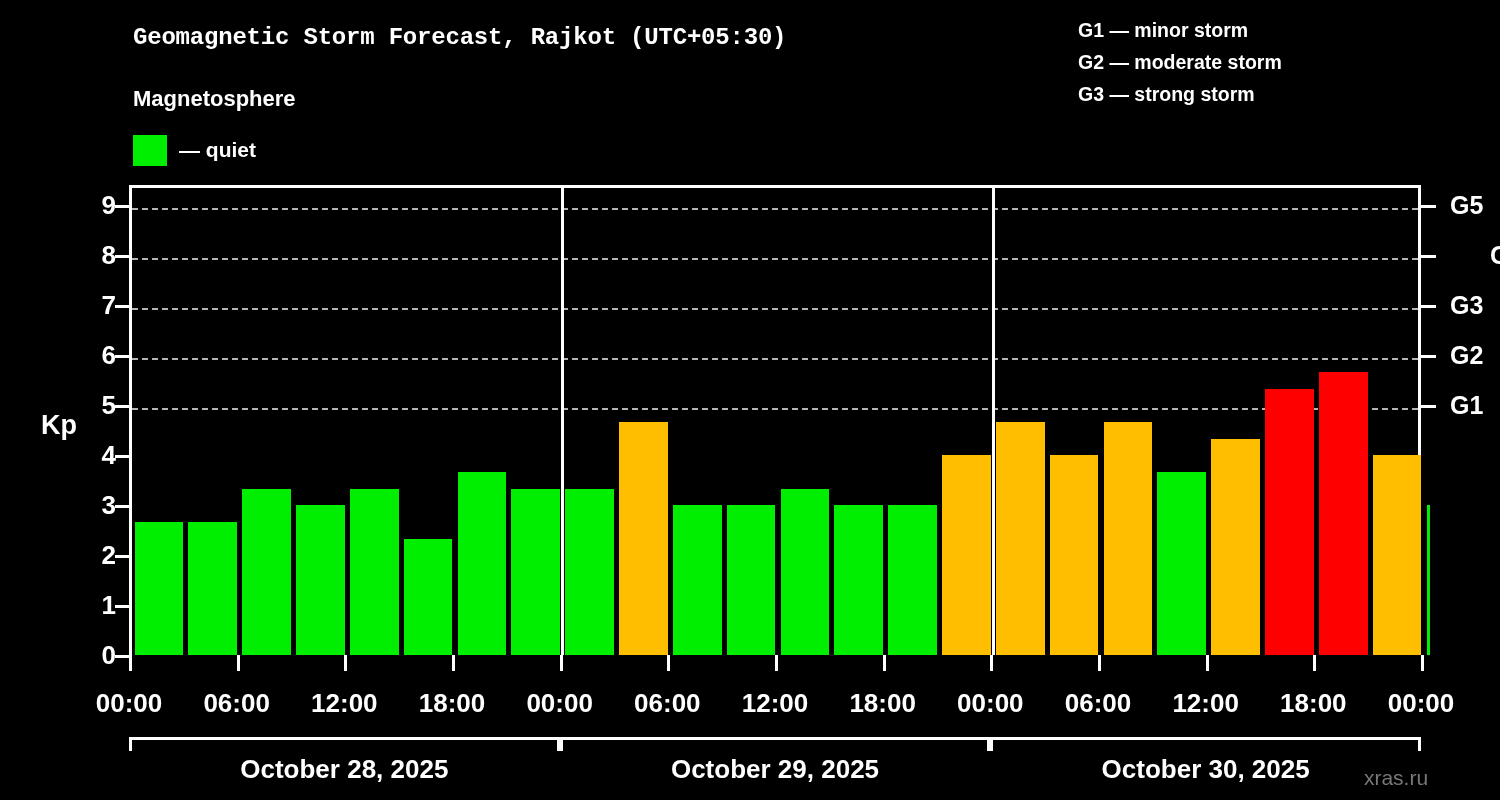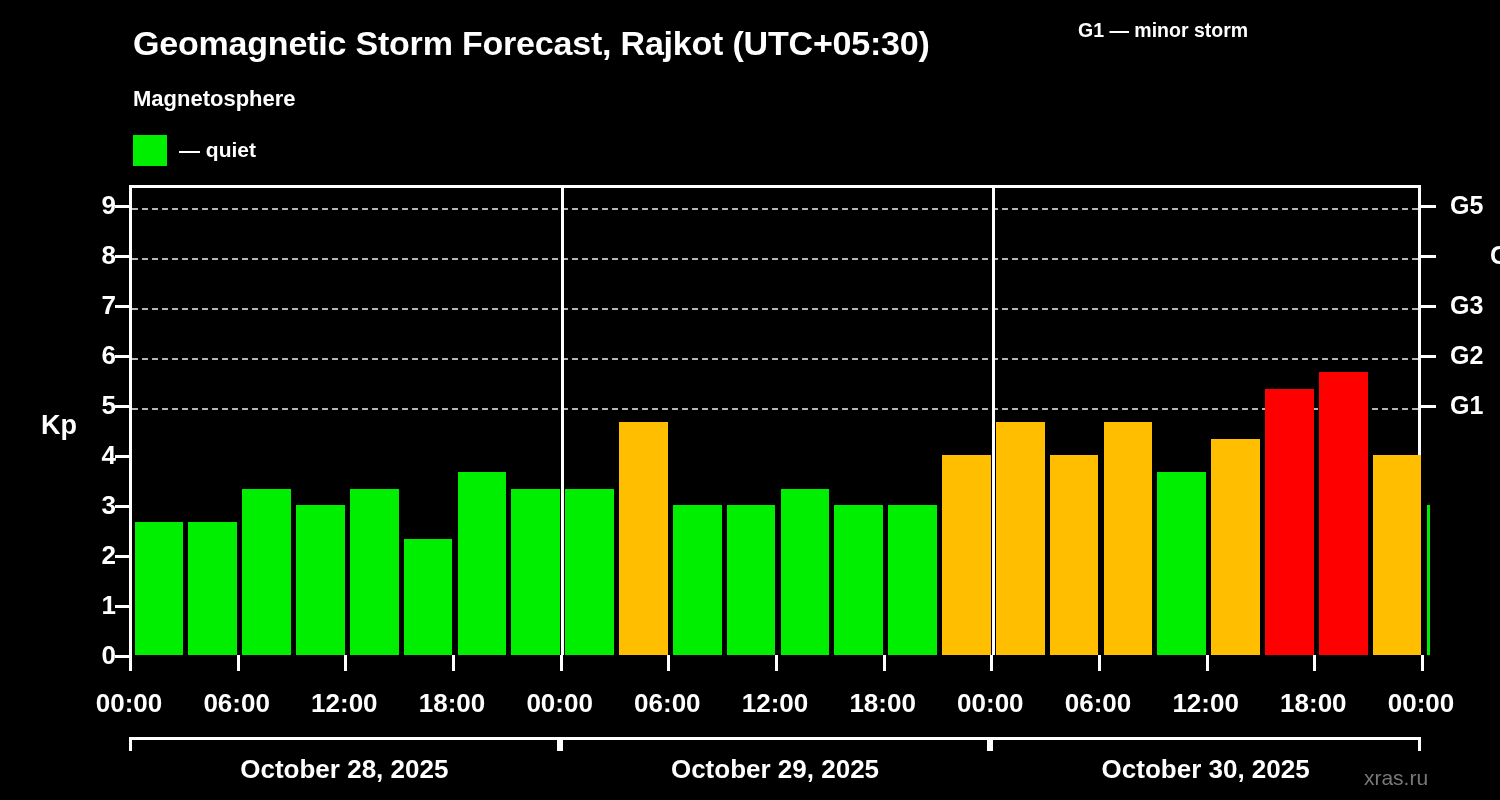--- a/index.html
+++ b/index.html
@@ -14,24 +14,25 @@
     font-family: "Liberation Sans", sans-serif;
     color: #ffffff;
     position: relative;
   }
 
   
   #chart-title {
     position: absolute;
     left: 133px;
     top: 24px;
-    font-size: 34px;
+    font-size: 24px;
     font-weight: bold;
     white-space: nowrap;
     letter-spacing: -0.2px;
+    font-family: Liberation Mono, monospace;
   }
   #legend-heading {
     position: absolute;
     left: 133px;
     top: 86px;
     font-size: 22px;
     font-weight: bold;
     white-space: nowrap;
   }
 
@@ -220,20 +221,22 @@
   <div class="legend-entry">
     <span class="legend-swatch" style="background: rgb(0, 238, 0);"></span>
     <span class="legend-text">— quiet</span>
   </div>
   <span class="legend-gap-1"></span>
   <span class="legend-gap-2"></span>
 </div>
 
 <div id="gscale-legend">
     <div>G1 — minor storm</div>
+    <div>G2 — moderate storm</div>
+    <div>G3 — strong storm</div>
   </div>
 
 <div id="plot-area">
   <div id="plot-inner">
     <div id="gridlines-layer">
         <div class="gridline" style="top: 220px;"></div>
         <div class="gridline" style="top: 170px;"></div>
         <div class="gridline" style="top: 120px;"></div>
         <div class="gridline" style="top: 70px;"></div>
         <div class="gridline" style="top: 20px;"></div>

